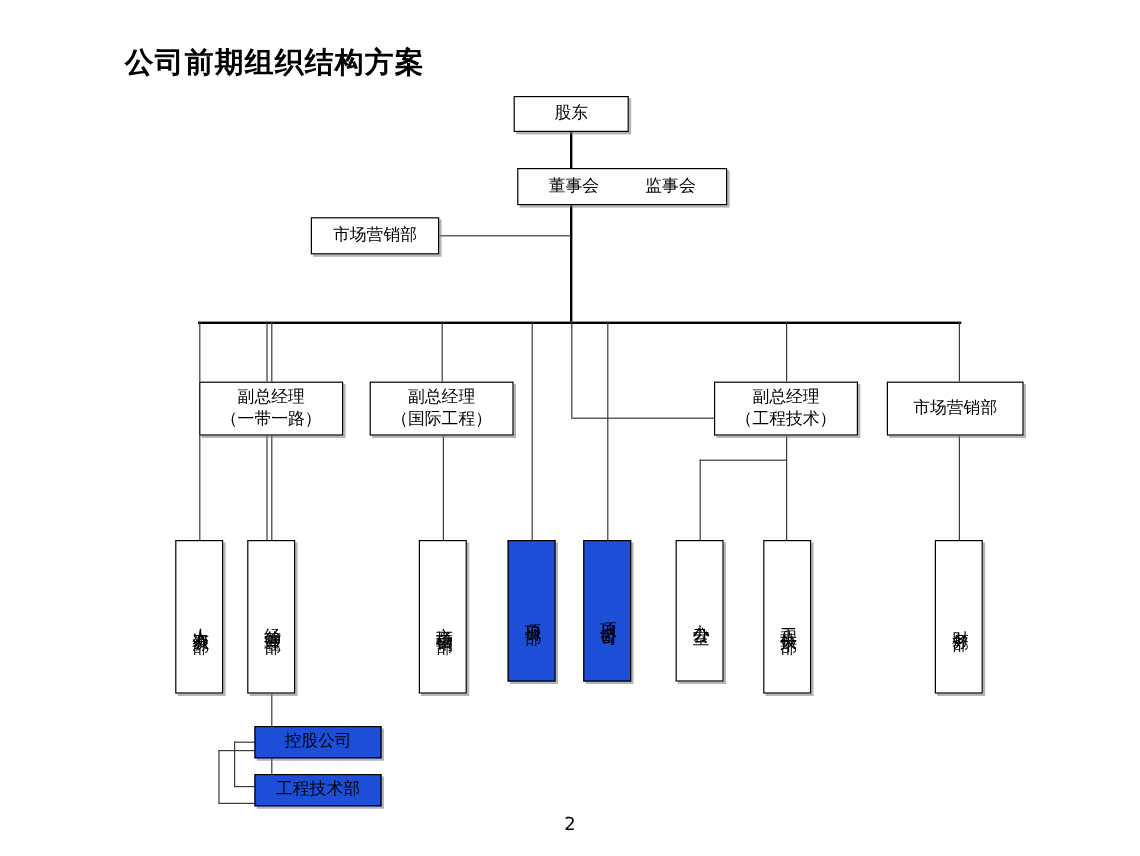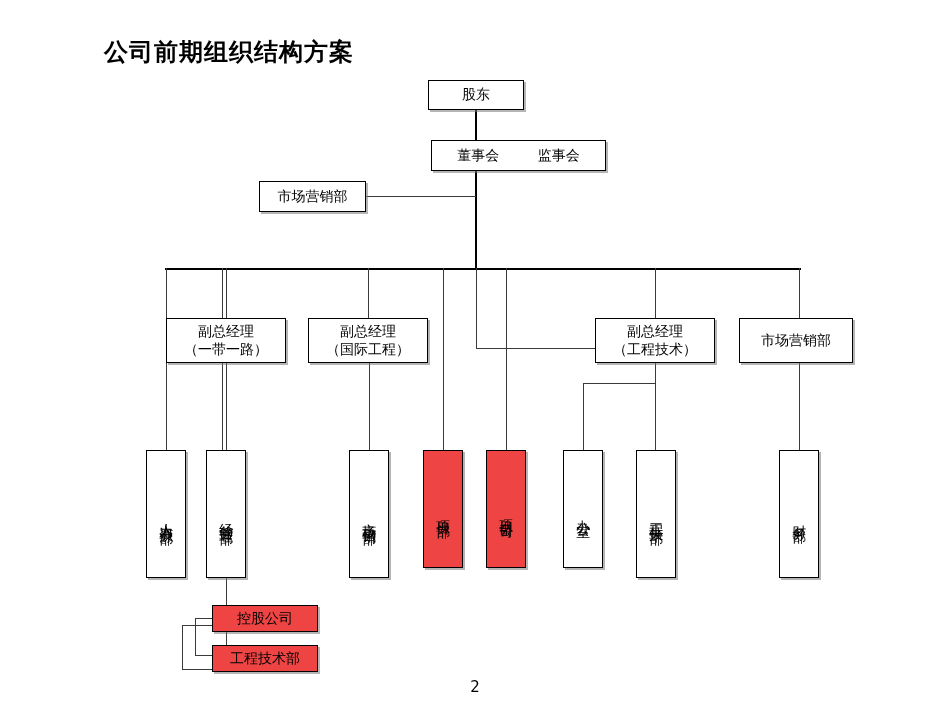--- a/index.html
+++ b/index.html
@@ -48,21 +48,21 @@
     display: flex;
     align-items: center;
     justify-content: center;
     font-size: 14px;
     color: #000000;
     line-height: 1.25;
     text-align: center;
     z-index: 5;
   }
   .box.gray {
-    background: #ef4444;
+    background: #1d4ed8;
   }
   .box .lbl {
     display: block;
     white-space: pre-line;
   }
   
   .box.vert {
     writing-mode: vertical-rl;
     text-orientation: upright;
     letter-spacing: 2px;

